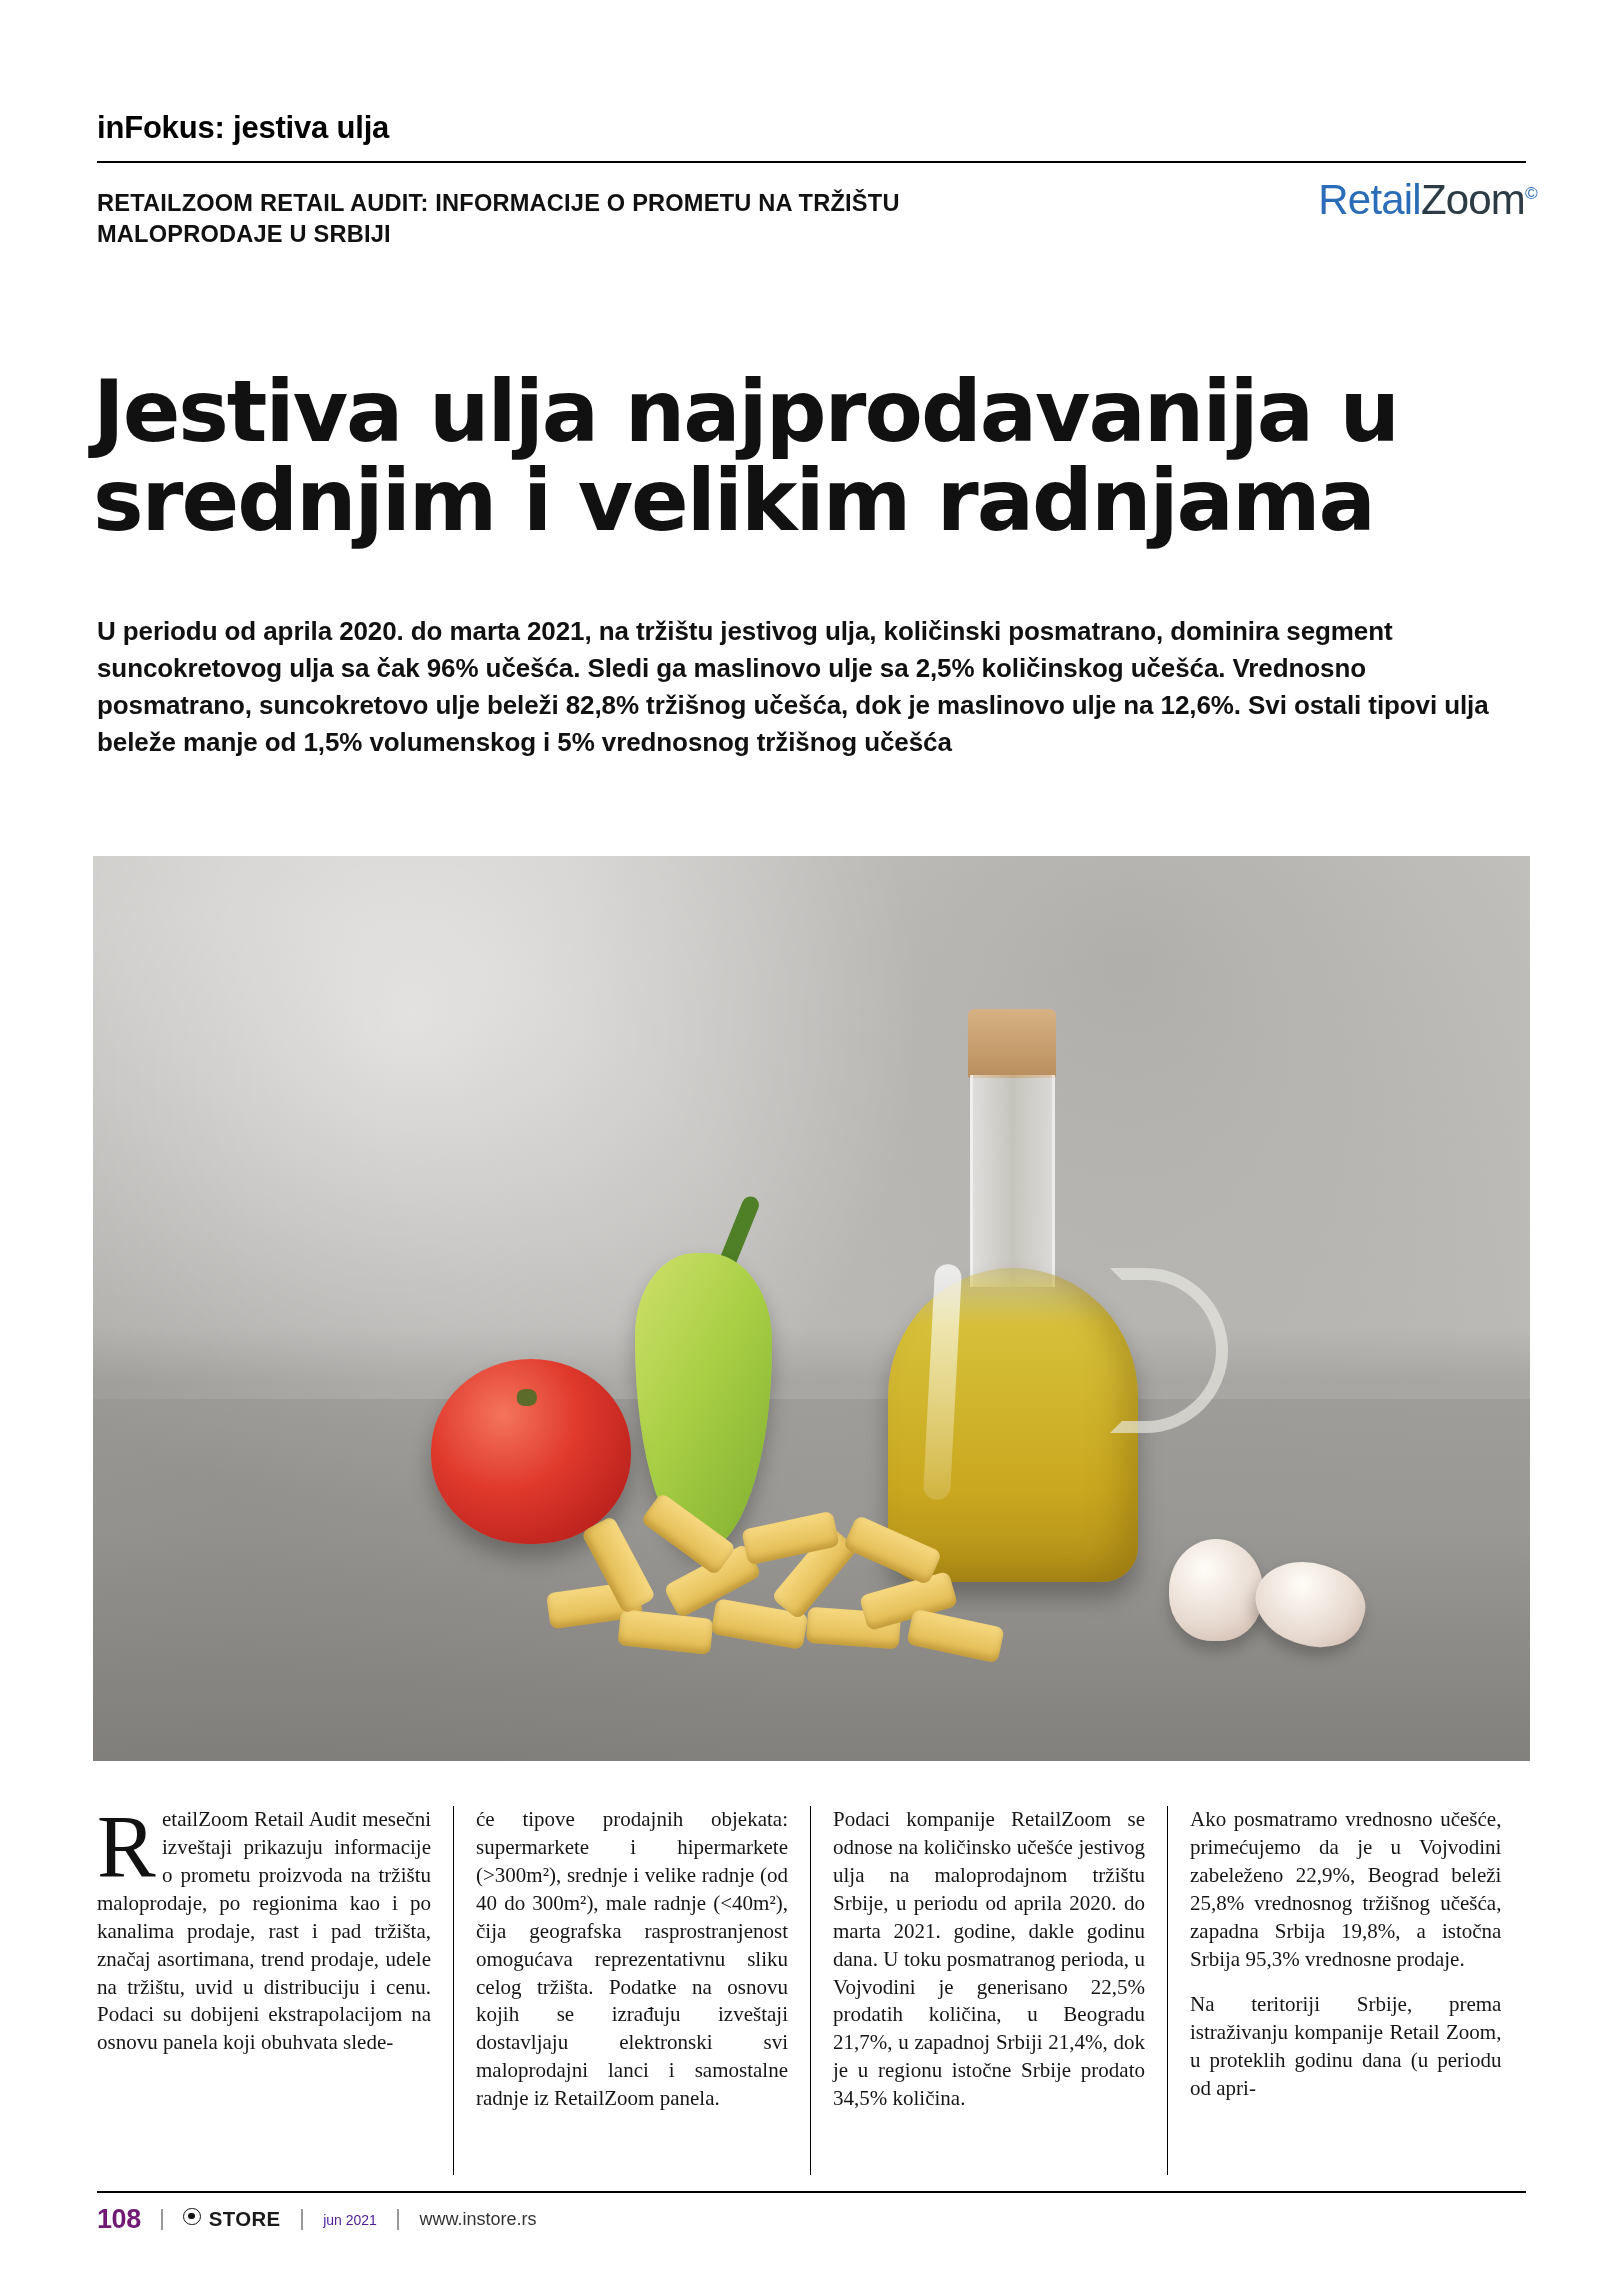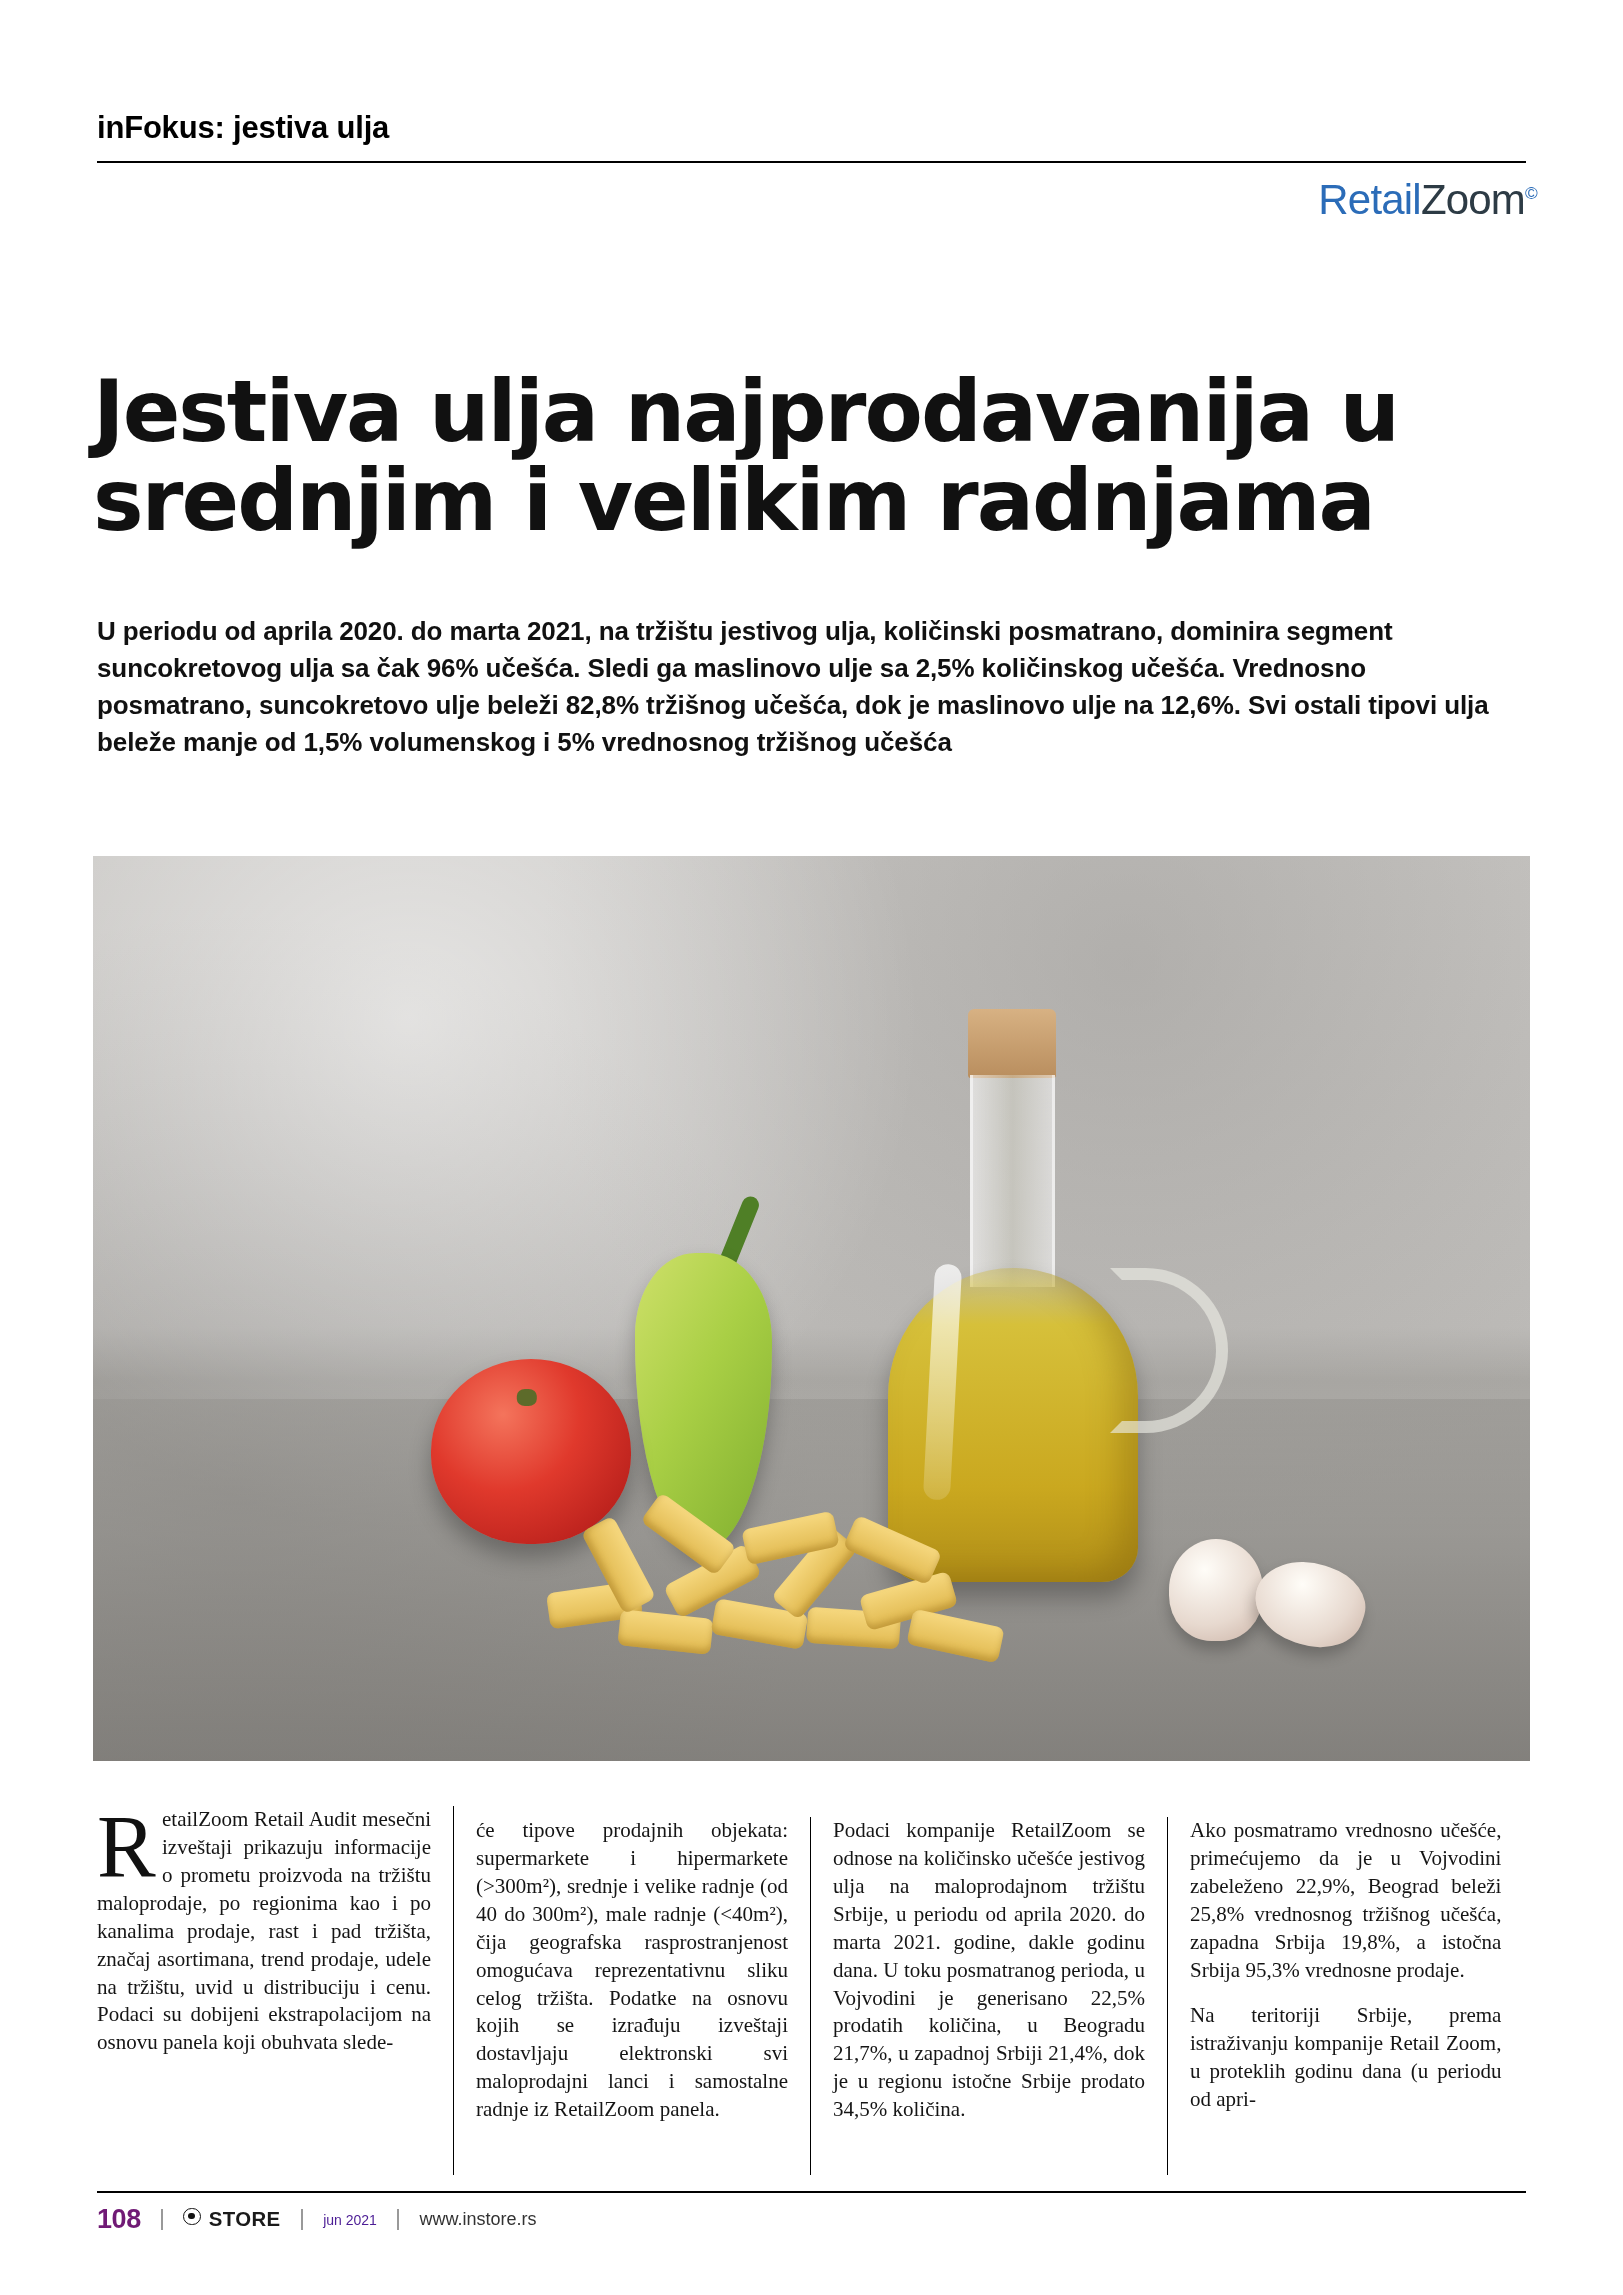--- a/index.html
+++ b/index.html
@@ -253,21 +253,21 @@
     width: 357px;
     padding-right: 23.6px;
     font-family: "Liberation Serif", serif;
     font-size: 21px;
     line-height: 1.33;
     text-align: justify;
     color: #151515;
     position: relative;
   }
   .col.has-rule { border-right: 1.6px solid #000; padding-right: 22px; }
-  .col + .col { padding-left: 22px; margin-top: 11px; }
+  .col + .col { padding-left: 22px; }
   .col p { margin: 0 0 17.3px 0; }
   .dropcap {
     float: left;
     font-family: "Liberation Serif", serif;
     font-size: 88px;
     line-height: 0.82;
     font-weight: normal;
     padding: 4.7px 6.3px 0 0;
     color: #111;
   }
@@ -332,20 +332,21 @@
 </head>
 <body>
 
 <div class="page">
 
   <div class="kicker-bar">
     <span class="kicker">inFokus: </span><span class="kicker kicker-strong">jestiva ulja</span>
   </div>
   <div class="rule-top"></div>
 
+  <div class="subhead">RETAILZOOM RETAIL AUDIT: INFORMACIJE O PROMETU NA TRŽIŠTU MALOPRODAJE U SRBIJI</div>
 
   <div class="logo">
     <span class="retail">Retail</span><span class="zoom">Zoom</span><span class="c">©</span>
   </div>
 
   <h1 class="headline">Jestiva ulja najprodavanija u srednjim i velikim radnjama</h1>
 
   <div class="lead">U periodu od aprila 2020. do marta 2021, na tržištu jestivog ulja, količinski posmatrano, dominira segment suncokretovog ulja sa čak 96% učešća. Sledi ga maslinovo ulje sa 2,5% količinskog učešća. Vrednosno posmatrano, suncokretovo ulje beleži 82,8% tržišnog učešća, dok je maslinovo ulje na 12,6%. Svi ostali tipovi ulja beleže manje od 1,5% volumenskog i 5% vrednosnog tržišnog učešća</div>
 
   <div class="photo">

